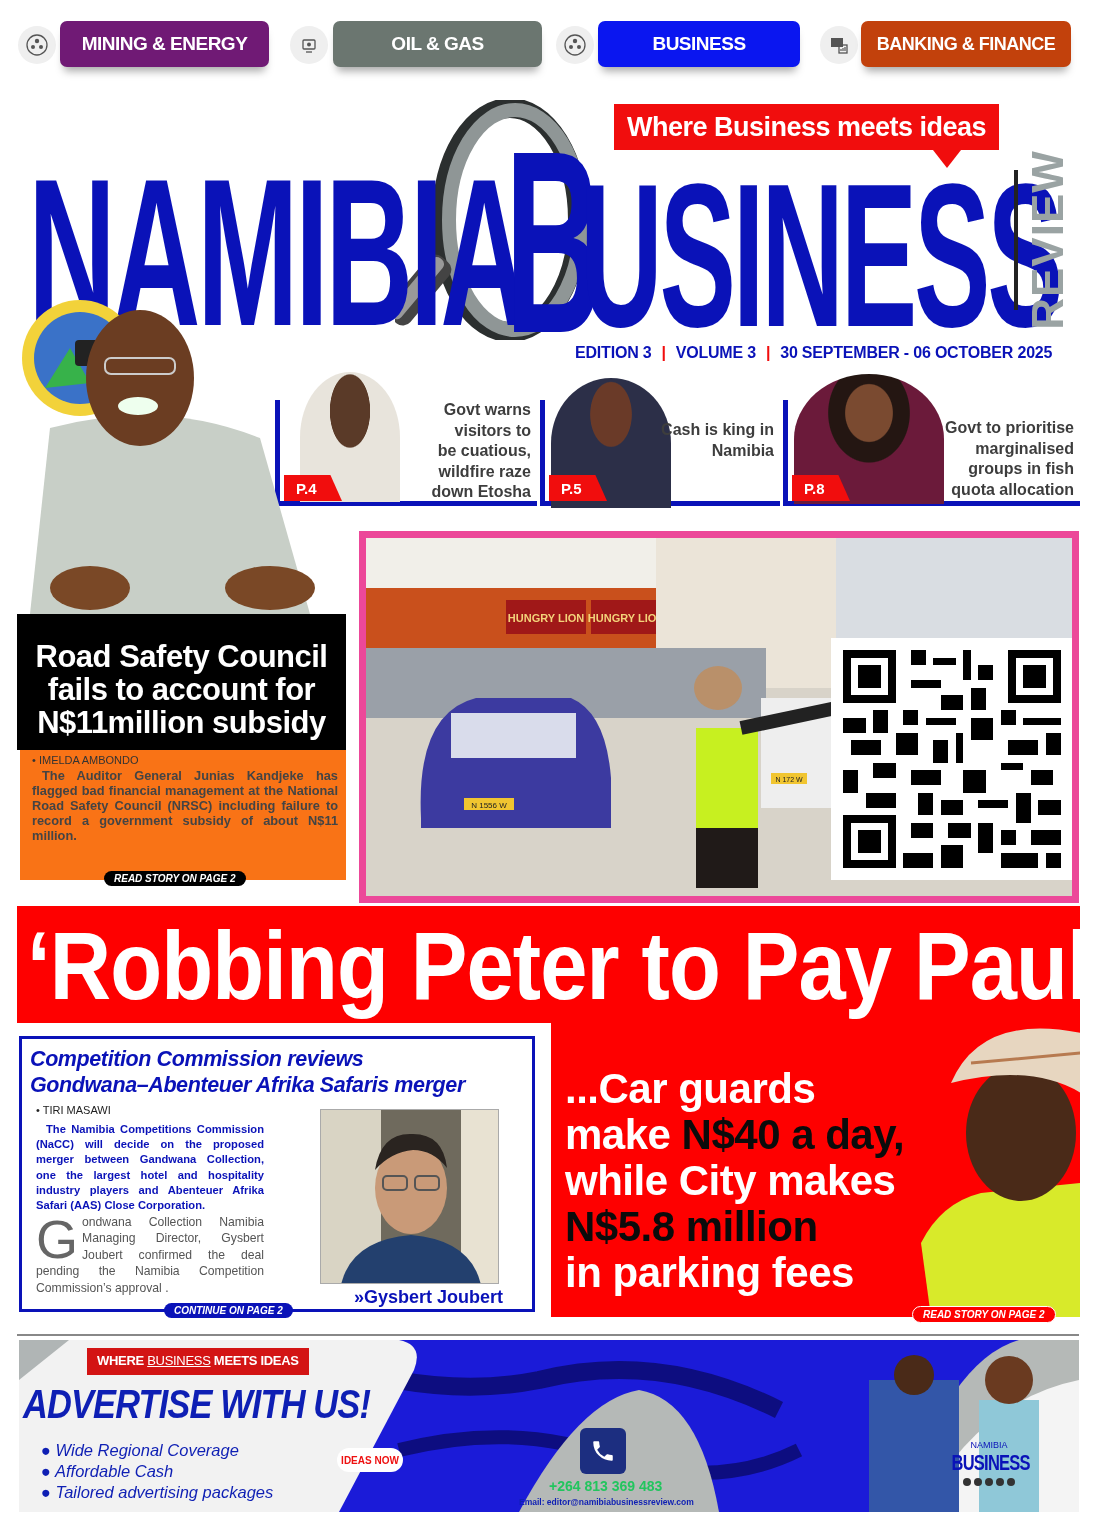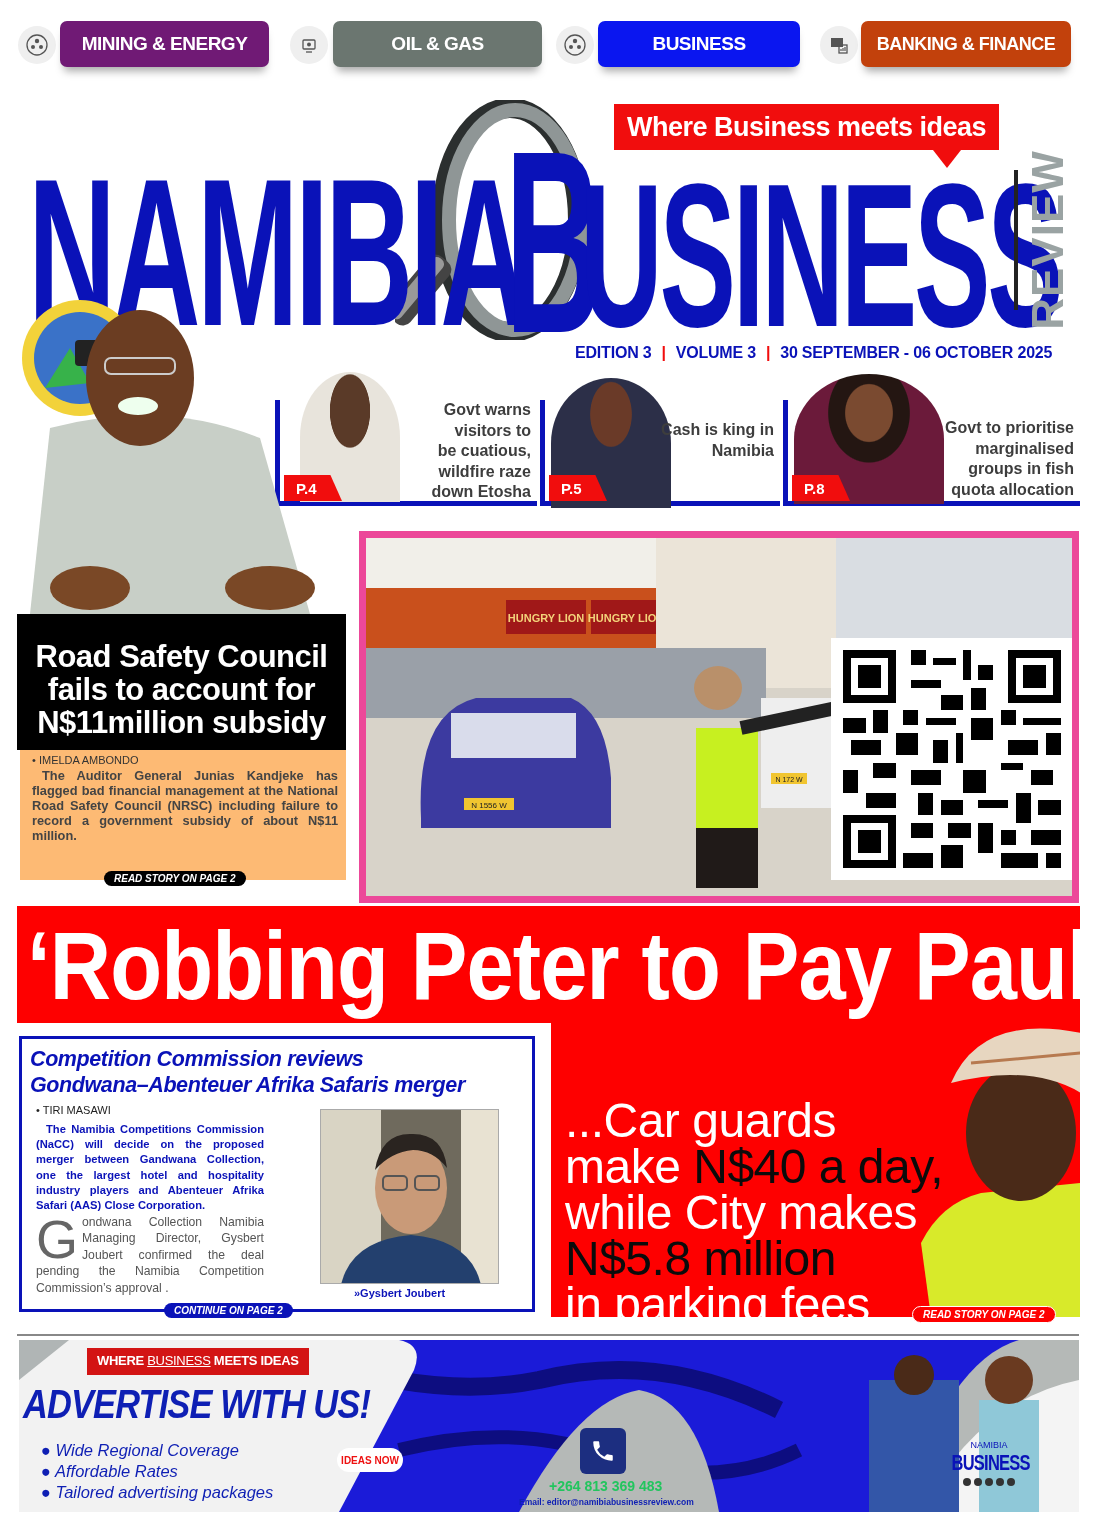--- a/index.html
+++ b/index.html
@@ -26,45 +26,45 @@
 
   
   .teaser { position: absolute; top: 400px; height: 106px; border-left: 5px solid #0a12b8; border-bottom: 5px solid #0a12b8; }
   .teaser .photo { position: absolute; bottom: 0; height: 130px; border-radius: 50% 50% 0 0; overflow: hidden; }
   .teaser .page { position: absolute; left: 4px; bottom: 0; width: 58px; height: 26px; background: #f10d0d; color: #fff; font-weight: 700; font-size: 15px; padding: 5px 0 0 12px; clip-path: polygon(0 0, 80% 0, 100% 100%, 0 100%); }
   .teaser .txt { position: absolute; right: 6px; top: 0; text-align: right; font-weight: 700; font-size: 16px; line-height: 20.5px; color: #3d3d3d; }
 
   
   .lead-photo { position: absolute; left: 20px; top: 288px; width: 310px; height: 326px; }
   .lead-head { position: absolute; left: 17px; top: 614px; width: 329px; height: 136px; background: #000; color: #fff; font-weight: 700; font-size: 31px; line-height: 33px; text-align: center; padding-top: 26px; letter-spacing: -0.5px; }
-  .lead-body { position: absolute; left: 20px; top: 750px; width: 326px; height: 130px; background: #fdba74; padding: 4px 8px 0 12px; }
+  .lead-body { position: absolute; left: 20px; top: 750px; width: 326px; height: 130px; background: #f97316; padding: 4px 8px 0 12px; }
   .lead-body .by { font-size: 11px; color: #333; margin-bottom: 2px; }
   .lead-body .p { font-size: 12.8px; line-height: 15px; font-weight: 700; color: #444; text-align: justify; text-indent: 10px; }
   .pill { position: absolute; background: #000; color: #fff; font-weight: 700; font-style: italic; font-size: 10px; border-radius: 10px; padding: 2px 10px; white-space: nowrap; }
 
   
   .main-photo { position: absolute; left: 359px; top: 531px; width: 720px; height: 372px; border: 7px solid #ec4899; overflow: hidden; background: #d8d2c6; }
 
   
   .banner { position: absolute; left: 17px; top: 906px; width: 1063px; height: 117px; background: #fe0000; }
   .banner-text { position: absolute; left: 27px; top: 918px; color: #fff; font-weight: 700; font-size: 96px; line-height: 1; letter-spacing: -1px; transform: scaleX(0.885); transform-origin: left top; white-space: nowrap; }
 
   
   .comp-box { position: absolute; left: 19px; top: 1036px; width: 516px; height: 276px; border: 3px solid #0a12b8; background: #fff; }
   .comp-title { position: absolute; left: 30px; top: 1046px; font-weight: 700; font-style: italic; font-size: 21.5px; line-height: 26px; color: #0a12b8; letter-spacing: -0.4px; }
   .comp-by { position: absolute; left: 36px; top: 1104px; font-size: 11px; color: #222; }
   .comp-lede { position: absolute; left: 36px; top: 1122px; width: 228px; font-size: 11.2px; line-height: 15.2px; font-weight: 700; color: #0a12b8; text-align: justify; text-indent: 10px; }
   .comp-body { position: absolute; left: 36px; top: 1214px; width: 228px; font-size: 12.2px; line-height: 16.4px; color: #555; text-align: justify; }
   .dropcap { float: left; font-size: 54px; line-height: 46px; color: #666; margin: 2px 4px 0 0; font-weight: 400; }
   .comp-photo { position: absolute; left: 320px; top: 1109px; width: 179px; height: 175px; background: #5a5f55; border: 1px solid #aaa; overflow: hidden; }
-  .comp-caption { position: absolute; left: 354px; top: 1287px; font-size: 11px; font-weight: 700; color: #0a12b8; }
+  .comp-caption { position: absolute; left: 354px; top: 1287px; font-size: 18px; font-weight: 700; color: #0a12b8; }
 
   
   .cg-box { position: absolute; left: 551px; top: 1023px; width: 529px; height: 294px; background: #fe0000; overflow: hidden; }
-  .cg-text { position: absolute; left: 565px; top: 1098px; font-weight: 400; font-size: 48px; line-height: 46px; color: #fff; letter-spacing: -0.5px; }
+  .cg-text { position: absolute; left: 565px; top: 1066px; font-weight: 700; font-size: 42px; line-height: 46px; color: #fff; letter-spacing: -0.5px; }
   .cg-text .dark { color: #0b0b0b; }
 
   
   .ad-rule { position: absolute; left: 17px; top: 1334px; width: 1062px; height: 2px; background: #888; }
   .ad { position: absolute; left: 19px; top: 1340px; width: 1060px; height: 172px; overflow: hidden; background: #1c1ce0; }
 </style>
 </head>
 <body>
 
 <div>
@@ -296,21 +296,21 @@
     <circle cx="895" cy="35" r="20" fill="#4a2a18"></circle>
     <rect x="960" y="60" width="60" height="112" fill="#8fc8d8"></rect>
     <circle cx="990" cy="40" r="24" fill="#6a3a20"></circle>
   </svg>
   <div class="abs" style="left:68px;top:8px;height:27px;background:#d31414;color:#fff;font-weight:700;font-size:13px;padding:5px 10px;letter-spacing:-0.3px">
     <span>WHERE </span><span style="text-decoration:underline;font-weight:400">BUSINESS</span><span> MEETS IDEAS</span>
   </div>
   <div class="abs" style="left:4px;top:42px;font-weight:900;font-style:italic;font-size:40px;color:#0e1fb4;letter-spacing:-1px;transform:scaleX(0.86);transform-origin:left top;white-space:nowrap">ADVERTISE WITH US!</div>
   <div class="abs" style="left:22px;top:100px;font-style:italic;font-size:16.5px;line-height:21px;color:#0e1fb4">
     <div><span>● </span><span>Wide Regional Coverage</span></div>
-    <div><span>● </span><span>Affordable Rates</span></div>
+    <div><span>● </span><span>Affordable Cash</span></div>
     <div><span>● </span><span>Tailored advertising packages</span></div>
   </div>
   <div class="abs" style="left:318px;top:108px;width:66px;height:24px;background:#fff;border-radius:12px;color:#e11;font-weight:700;font-size:10px;display:flex;align-items:center;justify-content:center">IDEAS NOW</div>
   <div class="abs" style="left:561px;top:88px;width:46px;height:46px;background:#1c2e80;border-radius:6px;display:flex;align-items:center;justify-content:center">
     <svg width="26" height="26" viewBox="0 0 24 24">
         <path fill="#fff" d="M6.6 10.8a15 15 0 006.6 6.6l2.2-2.2c.3-.3.7-.4 1-.2 1.1.4 2.3.6 3.6.6.6 0 1 .4 1 1V20c0 .6-.4 1-1 1A17 17 0 013 4c0-.6.4-1 1-1h3.5c.6 0 1 .4 1 1 0 1.3.2 2.5.6 3.6.1.3 0 .7-.2 1L6.6 10.8z"></path>
       </svg>
   </div>
   <div class="abs" style="left:530px;top:138px;font-weight:700;font-size:14px;color:#22c55e">+264 813 369 483</div>
   <div class="abs" style="left:500px;top:157px;font-weight:700;font-size:8.5px;color:#0e1fb4">Email: editor@namibiabusinessreview.com</div>

